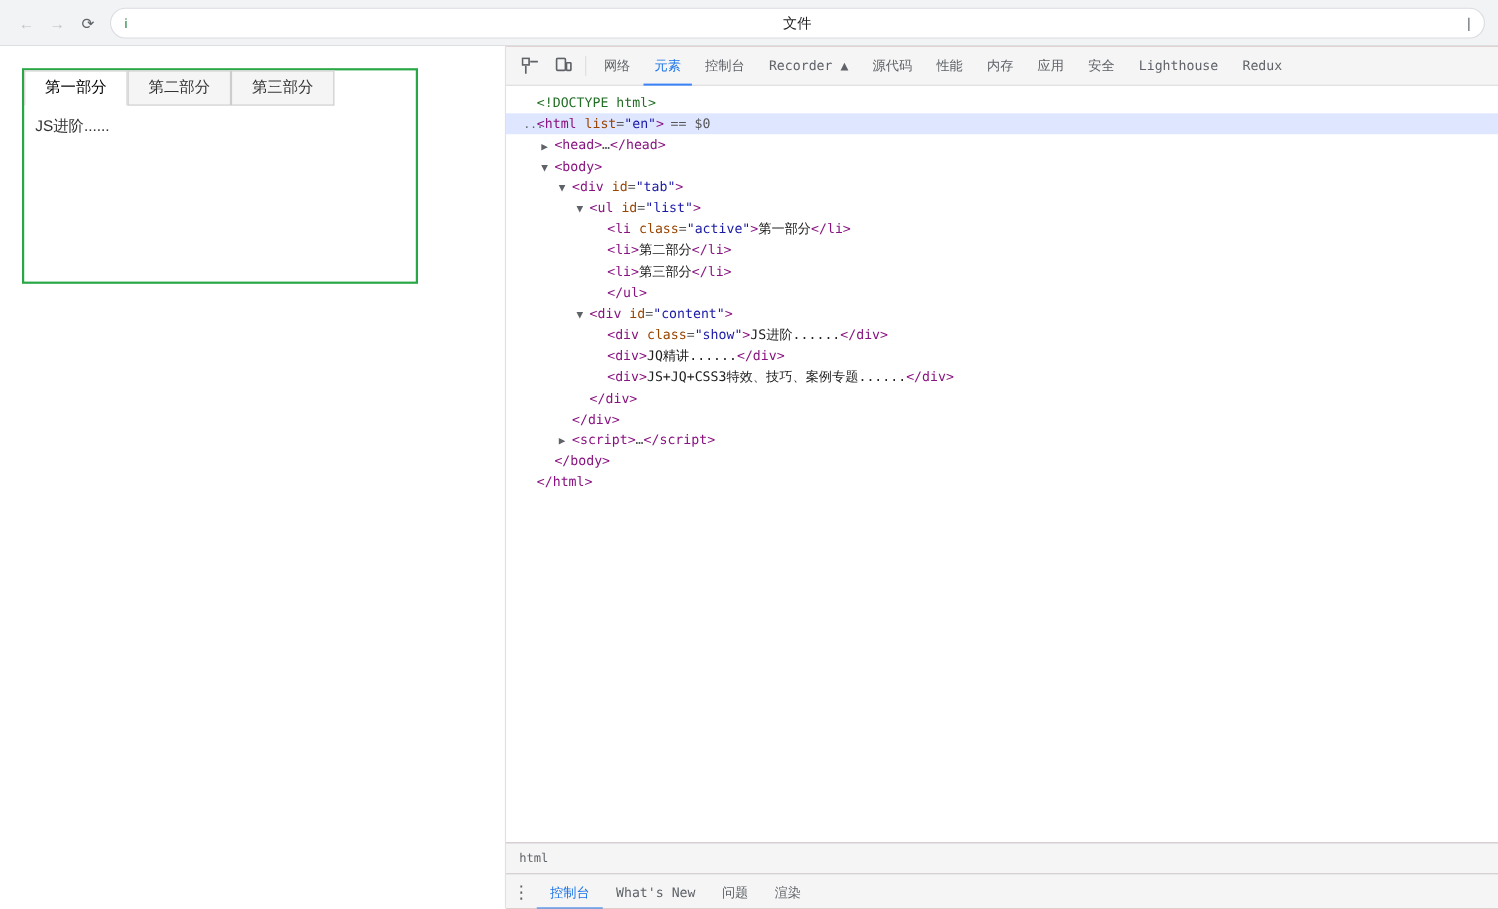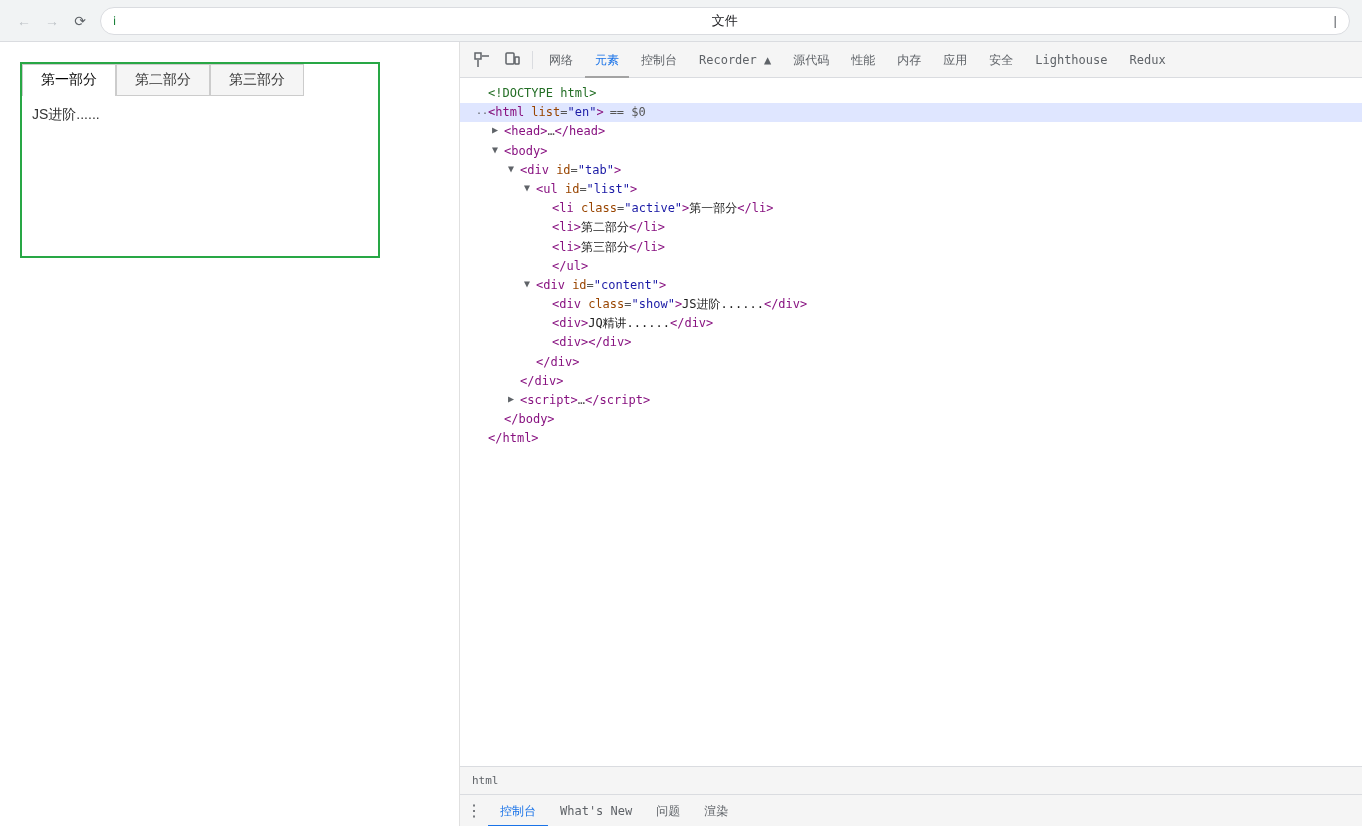--- a/index.html
+++ b/index.html
@@ -125,35 +125,35 @@
       padding: 0 10px;
       height: 36px;
       line-height: 36px;
       font-size: 12px;
       color: #5f6368;
       cursor: pointer;
       border-bottom: 2px solid transparent;
     }
     .toolbar-tab.active {
       color: #1a73e8;
-      border-bottom: 2px solid #a3a3a3;
+      border-bottom: 2px solid #3b82f6;
     }
 
     
     .html-tree {
       flex: 1;
       padding: 6px 0;
       overflow-y: auto;
       font-size: 12px;
       line-height: 1.6;
       background: #fff;
     }
     .tree-line {
       display: flex;
-      align-items: flex-start;
+      align-items: flex-end;
       padding: 0 8px;
       white-space: pre;
       min-height: 18px;
     }
     .tree-line.selected {
       background: #dfe6ff;
     }
     .indent { display: inline-block; }
     .toggle { width: 12px; display: inline-block; color: #5f6368; cursor: pointer; font-size: 10px; }
     .tag-bracket { color: #881280; }
@@ -372,20 +372,21 @@
         <span class="toggle"> </span>
         <span class="tag-bracket">&lt;</span><span class="tag-name">div</span><span class="tag-bracket">&gt;</span>
         <span class="text-content">JQ精讲......</span>
         <span class="tag-bracket">&lt;/</span><span class="tag-name">div</span><span class="tag-bracket">&gt;</span>
       </div>
 
       <div class="tree-line">
         <span class="indent" style="width:72px"></span>
         <span class="toggle"> </span>
         <span class="tag-bracket">&lt;</span><span class="tag-name">div</span><span class="tag-bracket">&gt;</span>
+        <span class="text-content">JS+JQ+CSS3特效、技巧、案例专题......</span>
         <span class="tag-bracket">&lt;/</span><span class="tag-name">div</span><span class="tag-bracket">&gt;</span>
       </div>
 
       <div class="tree-line">
         <span class="indent" style="width:56px"></span>
         <span class="toggle"> </span>
         <span class="tag-bracket">&lt;/</span><span class="tag-name">div</span><span class="tag-bracket">&gt;</span>
       </div>
 
       <div class="tree-line">

